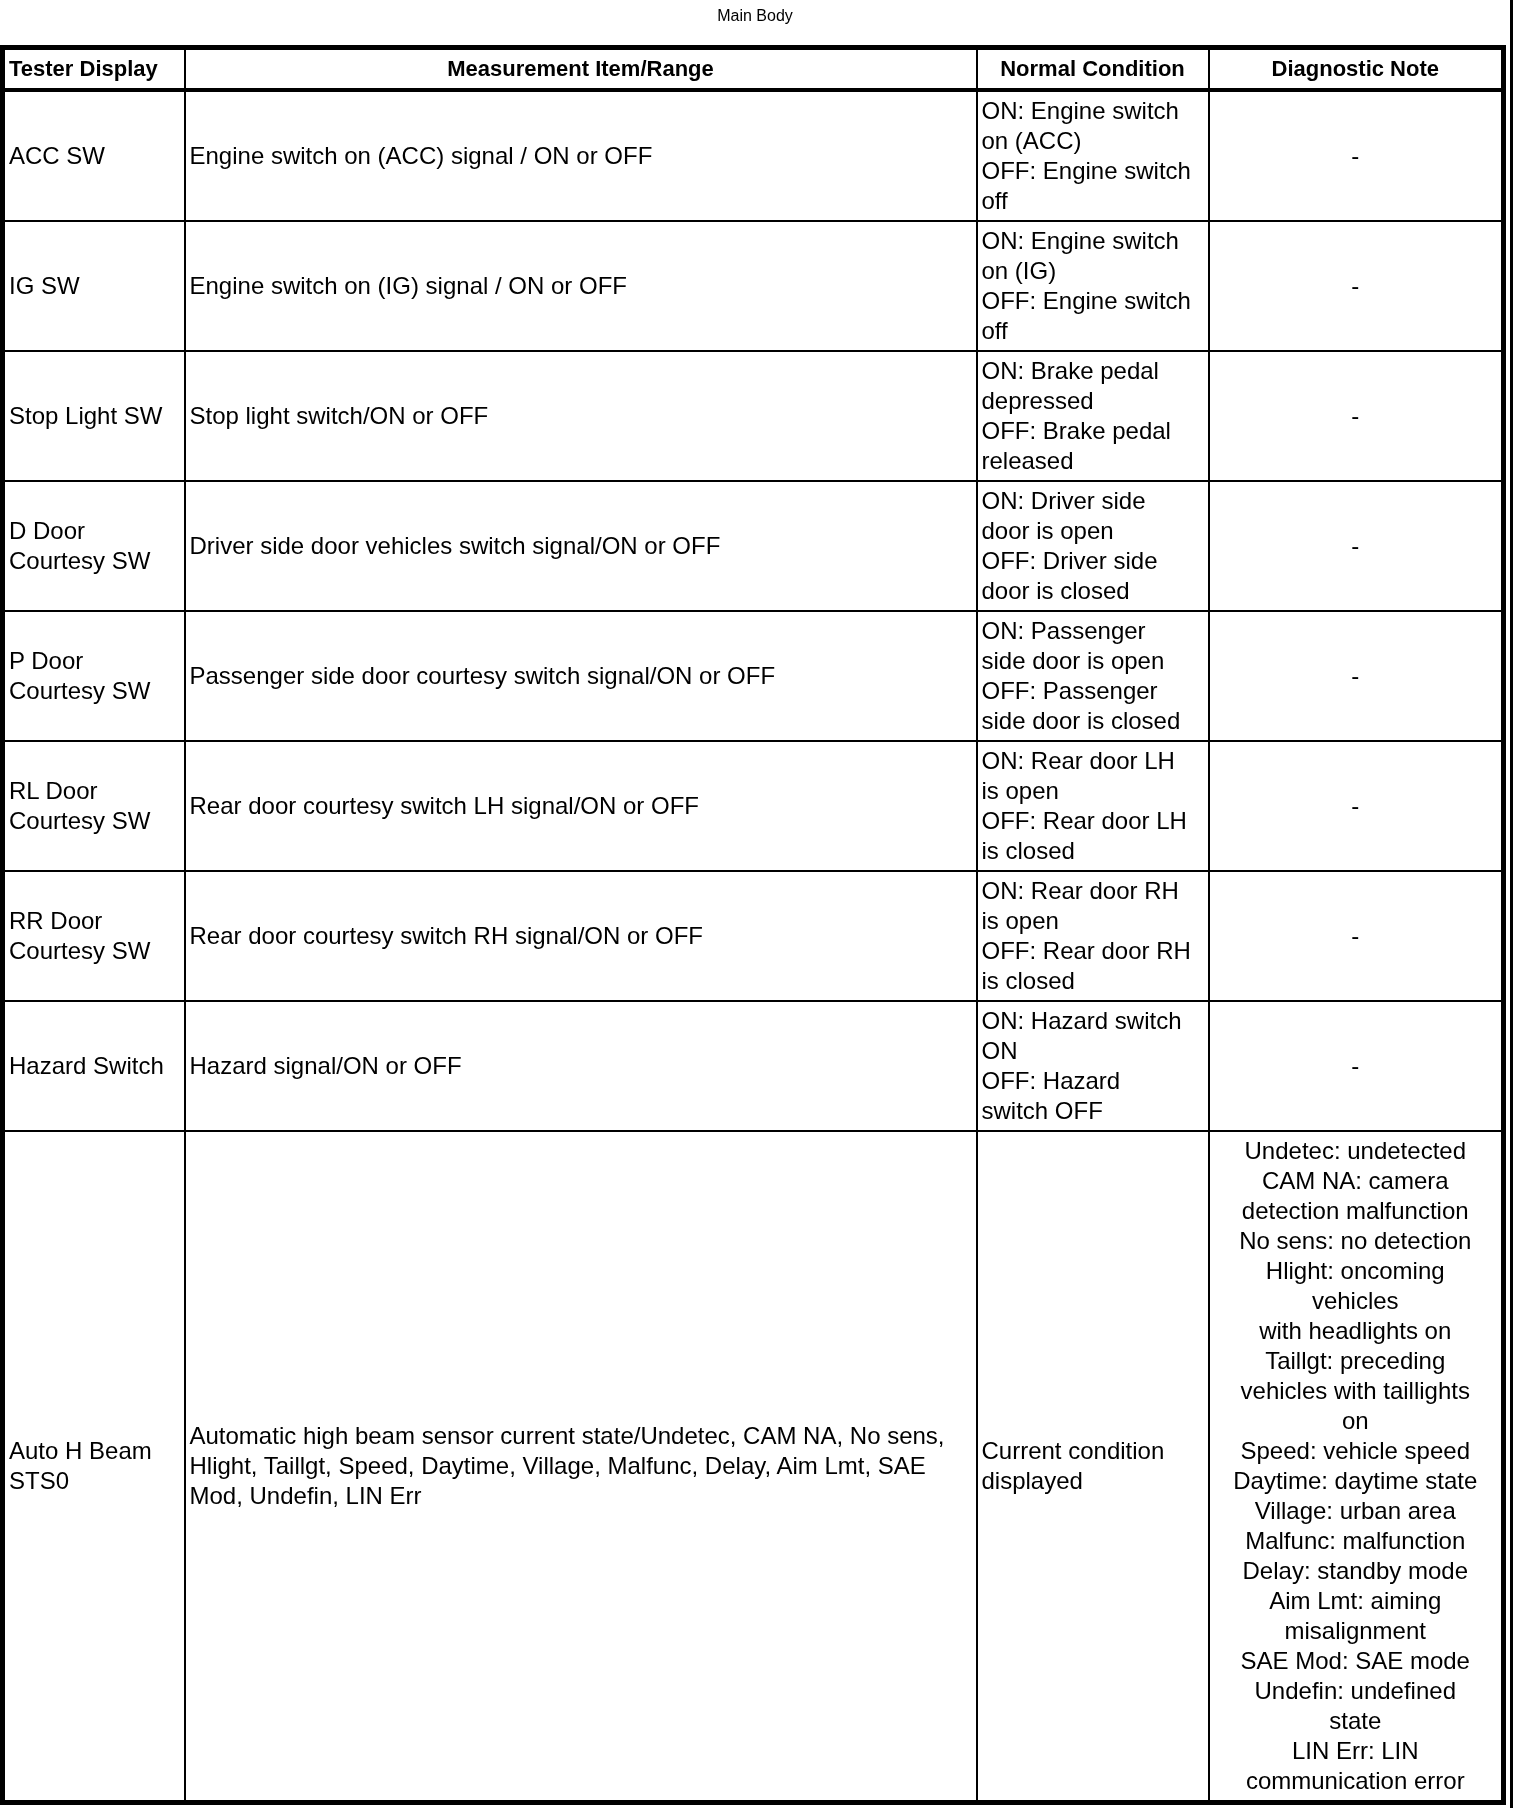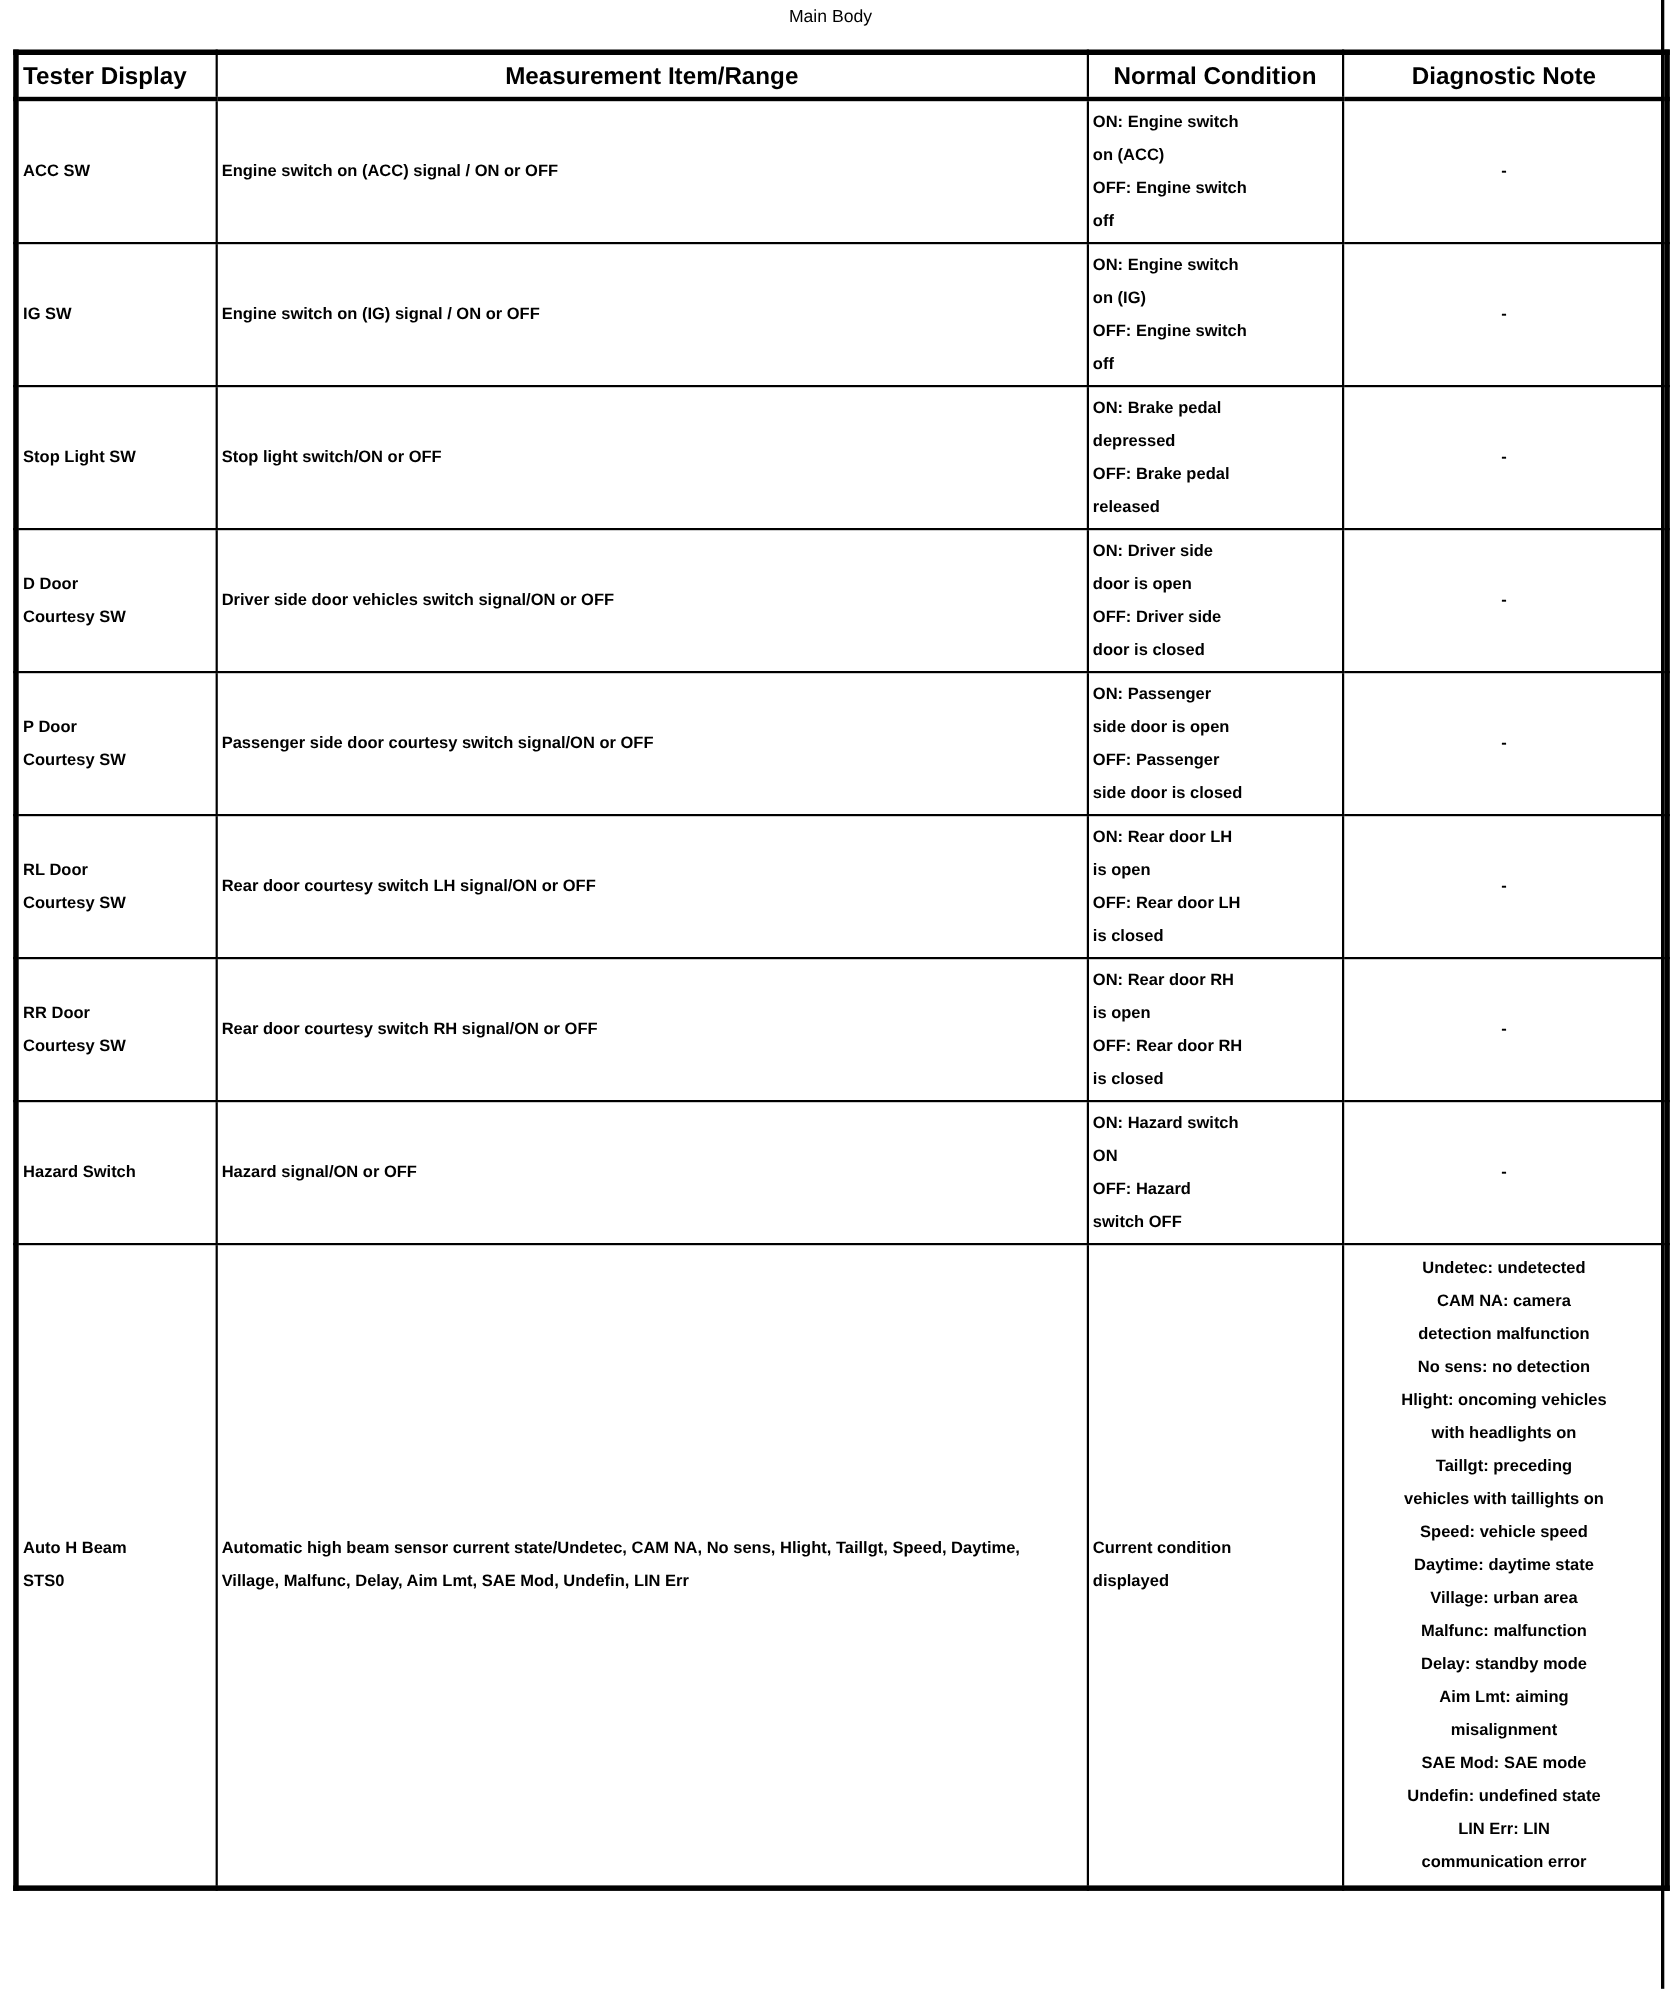--- a/index.html
+++ b/index.html
@@ -29,44 +29,43 @@
       top: 0;
       width: 1510px;
       height: 34px;
       line-height: 32px;
       text-align: center;
       font-size: 16px;
       letter-spacing: 0px;
     }
     table.spec {
       position: absolute;
-      left: 12px;
+      left: 0;
       top: 45px;
       width: 1501px;
       border-collapse: collapse;
       table-layout: fixed;
       border: 5px solid #000;
     }
     table.spec col.c1 { width: 182px; }
     table.spec col.c2 { width: 792px; }
     table.spec col.c3 { width: 232px; }
     table.spec col.c4 { width: 295px; }
 
     table.spec th,
     table.spec td {
       border-left: 2px solid #000;
       border-right: 2px solid #000;
       border-top: 2px solid #000;
       border-bottom: 2px solid #000;
       padding: 0 4px;
-      font-size: 15px;
+      font-size: 24px;
       line-height: 30px;
       vertical-align: middle;
       word-wrap: break-word;
-      font-weight: bold;
     }
     table.spec thead th {
       height: 38px;
       font-weight: bold;
       text-align: center;
       border-bottom: 4px solid #000;
       white-space: nowrap;
       font-size: 22px;
     }
     table.spec thead th.first { text-align: left; padding-left: 4px; }

